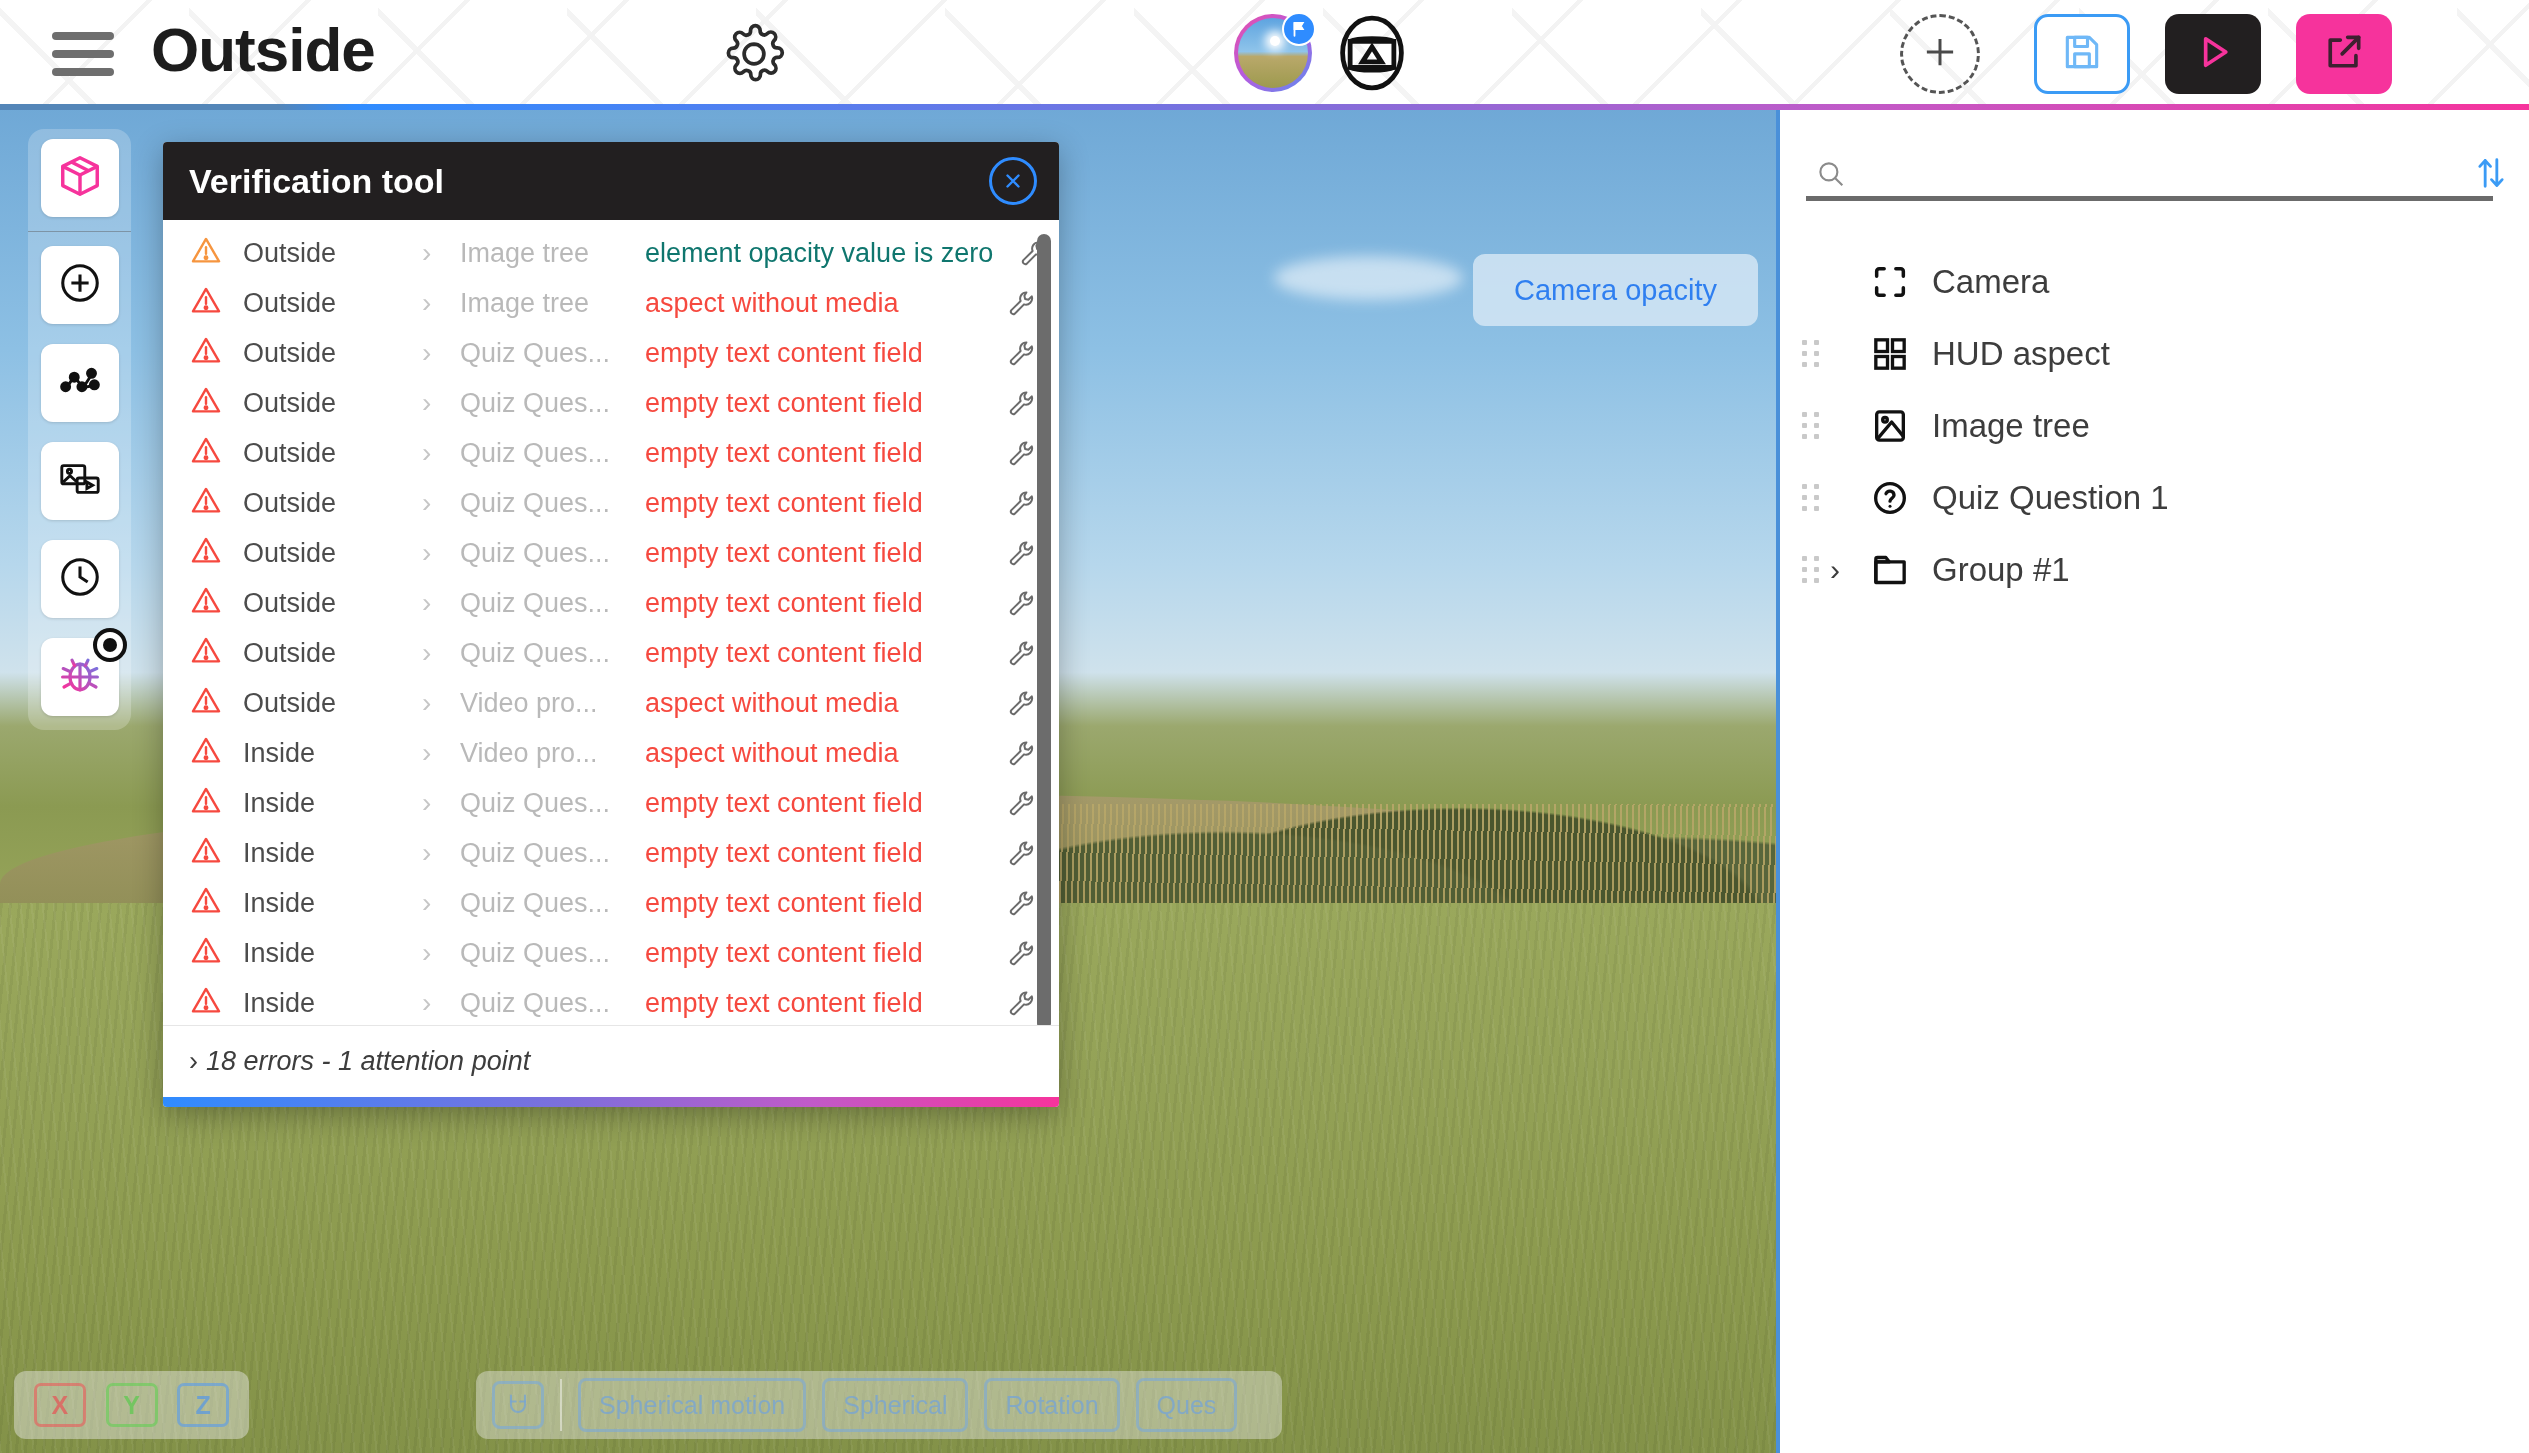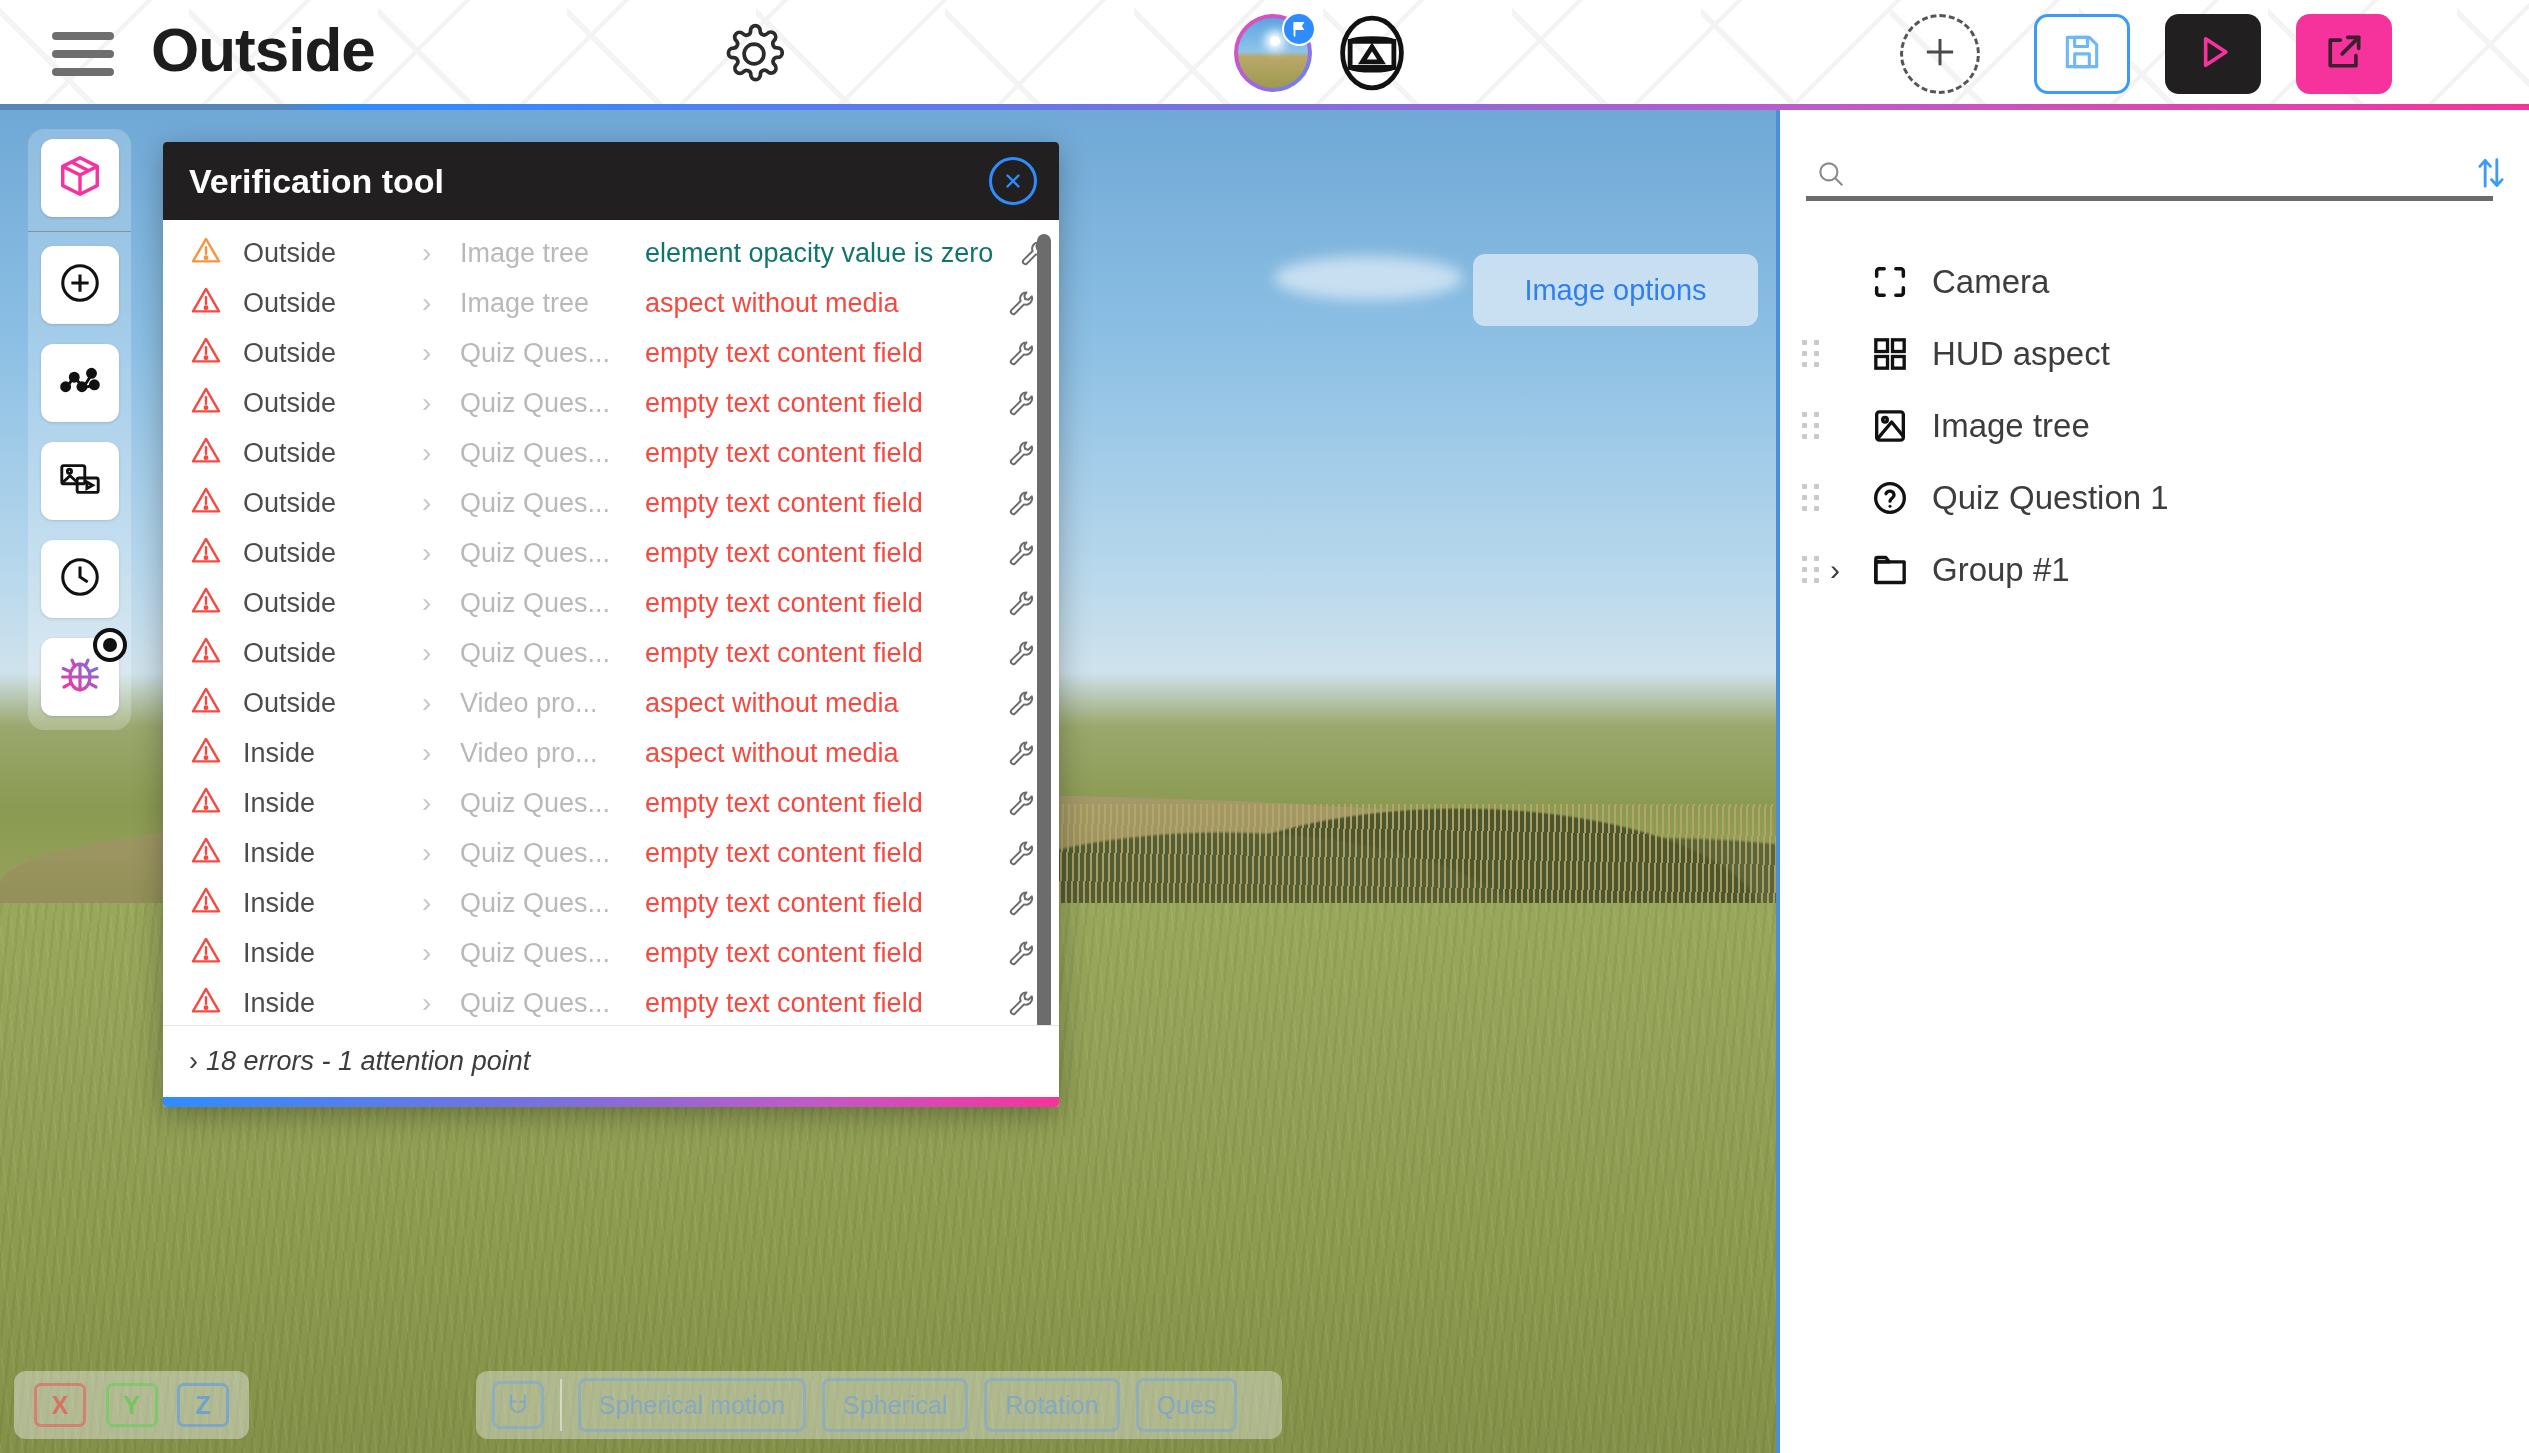--- a/index.html
+++ b/index.html
@@ -260,21 +260,21 @@
 <div id="app">
 
   <div class="viewport">
     <div class="vp-cloud"></div>
     <div class="vp-hill-far"></div>
     <div class="vp-trees"></div>
     <div class="vp-drygrass"></div>
     <div class="vp-grass"></div>
 
     <div class="camera-options">
-      <span>Image options</span>
+      <span>Camera opacity</span>
     </div>
   </div>
 
   <div class="left-rail">
     <div class="rail-btn">
       <span>
         <svg width="46" height="46" viewBox="0 0 24 24" fill="none" stroke="#f6339c" stroke-width="1.8" stroke-linejoin="round">
           <path d="M12 2.5 21 7v10l-9 4.5L3 17V7z"></path>
             <path d="M3 7l9 4.5L21 7"></path>
             <path d="M12 11.5V21"></path>

